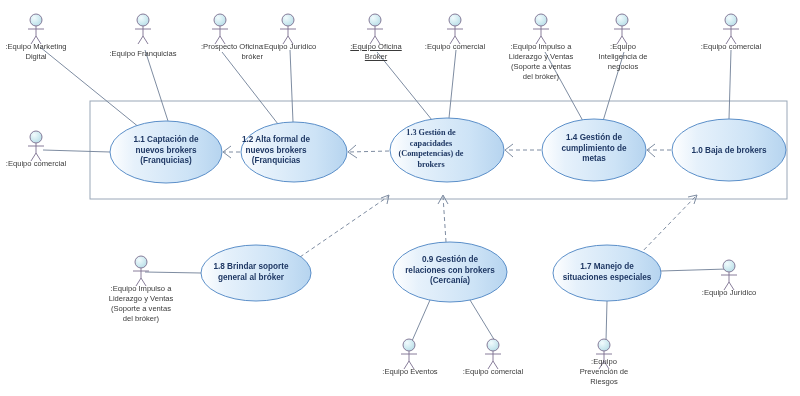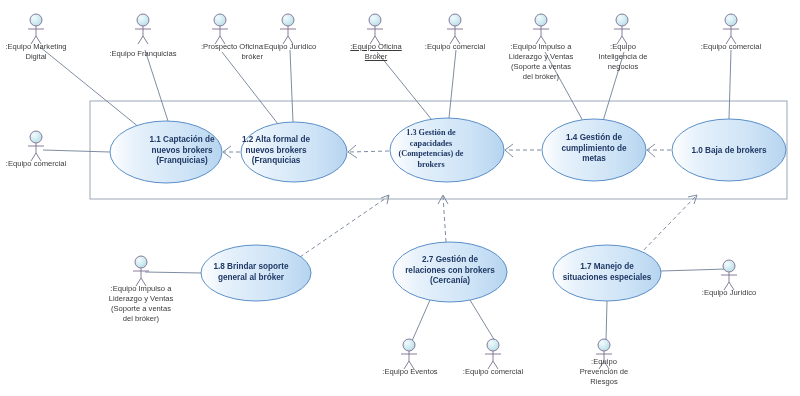--- a/index.html
+++ b/index.html
@@ -191,37 +191,37 @@
     <g>
       <circle cx="729" cy="266" r="6" fill="url(#headGrad)"></circle>
         <line x1="729" y1="272" x2="729" y2="282"></line>
       <line x1="721" y1="275" x2="737" y2="275"></line>
         <line x1="729" y1="282" x2="724" y2="290"></line>
         <line x1="729" y1="282" x2="734" y2="290"></line>
     </g>
   </g>
 </svg>
 
-<div class="uc-label" style="left: 110px; top: 135px; width: 112px; white-space: pre-line; margin-left: 16px;">1.1 Captación de
+<div class="uc-label" style="left: 110px; top: 135px; width: 112px; white-space: pre-line;">1.1 Captación de
 nuevos brokers
 (Franquicias)</div>
 <div class="uc-label" style="left: 223px; top: 135px; width: 106px; white-space: pre-line;">1.2 Alta formal de
 nuevos brokers
 (Franquicias</div>
 <div class="uc-label" style="left: 374px; top: 128px; width: 114px; white-space: pre-line; font-family: Liberation Serif, serif;">1.3 Gestión de
 capacidades
 (Competencias) de
 brokers</div>
 <div class="uc-label" style="left: 542px; top: 133px; width: 104px; white-space: pre-line;">1.4 Gestión de
 cumplimiento de
 metas</div>
 <div class="uc-label" style="left: 672px; top: 146px; width: 114px; white-space: pre-line;">1.0 Baja de brokers</div>
 <div class="uc-label" style="left: 201px; top: 262px; width: 100px; white-space: pre-line;">1.8 Brindar soporte
 general al bróker</div>
-<div class="uc-label" style="left: 393px; top: 255px; width: 114px; white-space: pre-line;">2.7 Gestión de
+<div class="uc-label" style="left: 393px; top: 255px; width: 114px; white-space: pre-line;">0.9 Gestión de
 relaciones con brokers
 (Cercanía)</div>
 <div class="uc-label" style="left: 553px; top: 262px; width: 108px; white-space: pre-line;">1.7 Manejo de
 situaciones especiales</div>
 
 <div class="actor-label" style="left:-9px;top:42px;width:90px;">:Equipo Marketing
 Digital</div>
 <div class="actor-label" style="left:100px;top:42px;width:86px;margin-top:7px;">:Equipo Franquicias</div>
 <div class="actor-label" style="left:177px;top:42px;width:86px;text-align:right;">:Prospecto Oficina
 bróker</div>

